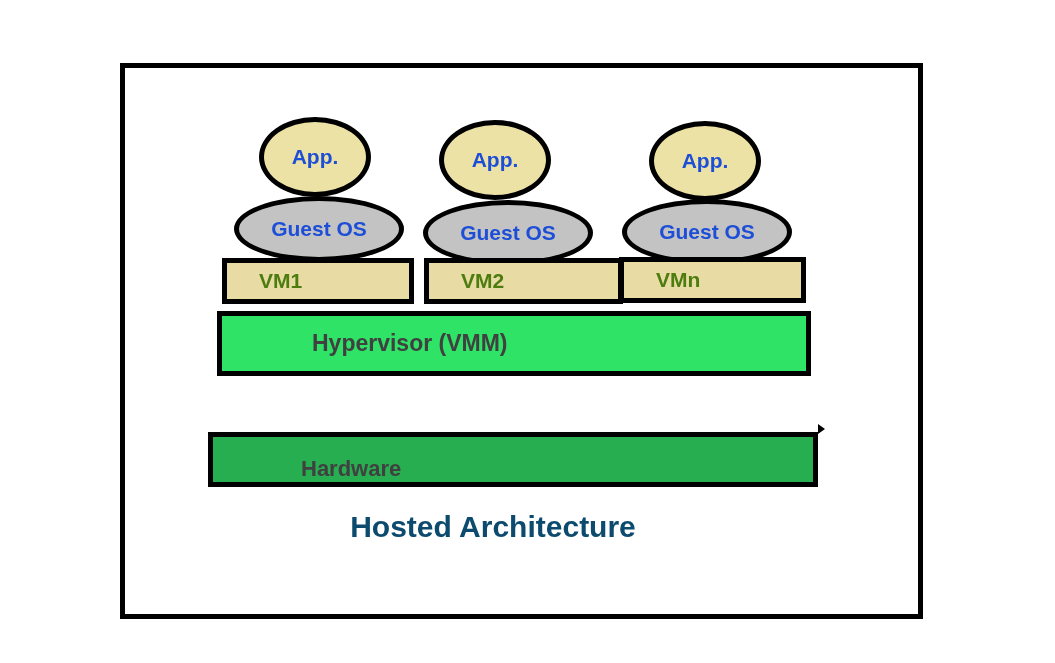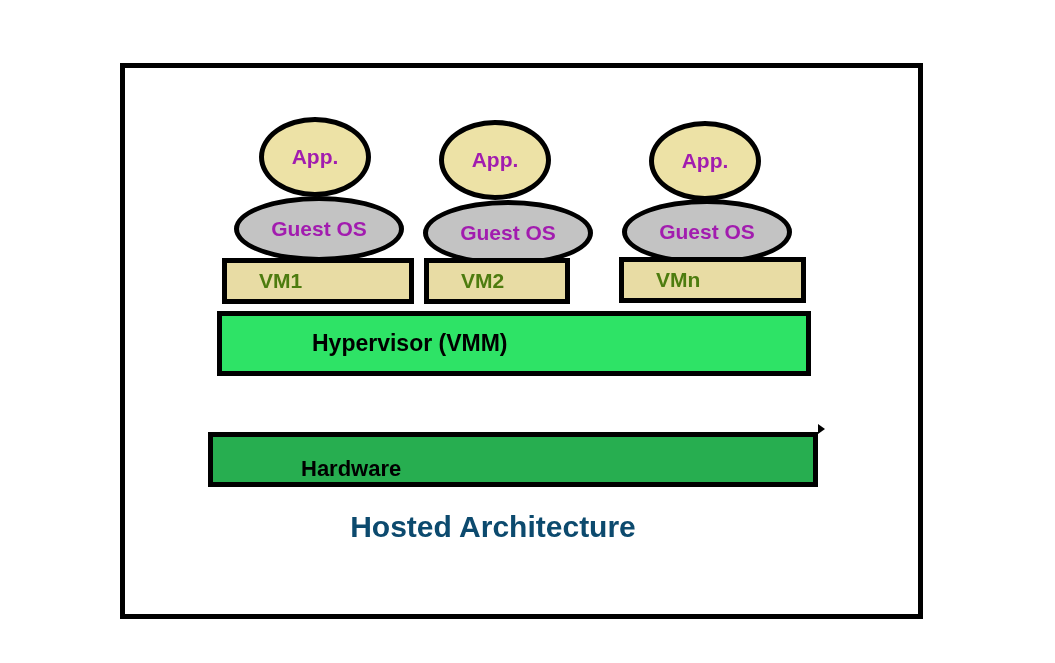--- a/index.html
+++ b/index.html
@@ -27,21 +27,21 @@
   }
   .ellipse {
     position: absolute;
     box-sizing: border-box;
     border: 5px solid #000000;
     border-radius: 50%;
     display: flex;
     align-items: center;
     justify-content: center;
     font-weight: bold;
-    color: #a21caf;
+    color: #1d4ed8;
   }
   .app-ellipse {
     background: #EDE2A6;
     width: 112px;
     height: 80px;
     font-size: 21px;
     z-index: 2;
   }
   .guestos-ellipse {
     background: #C3C3C3;
@@ -64,21 +64,21 @@
     padding-left: 32px;
     z-index: 4;
   }
   .layer {
     position: absolute;
     box-sizing: border-box;
     border: 5px solid #000000;
     display: flex;
     align-items: center;
     font-weight: bold;
-    color: #000000;
+    color: #404040;
     z-index: 1;
   }
   .layer-hypervisor {
     left: 217px;
     top: 311px;
     width: 594px;
     height: 65px;
     background: #2EE366;
     font-size: 23px;
     padding-left: 90px;
@@ -102,21 +102,21 @@
     padding-left: 88px;
     align-items: flex-end;
   }
   
   .s1 .app-ellipse   { left: 259px; top: 117px; }
   .s1 .guestos-ellipse { left: 234px; top: 196px; }
   .s1.vm-box { left: 222px; top: 258px; width: 192px; }
   
   .s2 .app-ellipse   { left: 439px; top: 120px; }
   .s2 .guestos-ellipse { left: 423px; top: 200px; }
-  .s2.vm-box { left: 424px; top: 258px; width: 146px; }
+  .s2.vm-box { left: 424px; top: 258px; width: 199px; }
   
   .s3 .app-ellipse   { left: 649px; top: 121px; }
   .s3 .guestos-ellipse { left: 622px; top: 199px; }
   .s3.vm-box { left: 619px; top: 257px; width: 187px; }
 
   .diagram-title {
     position: absolute;
     left: 493px;
     top: 510px;
     transform: translateX(-50%);

